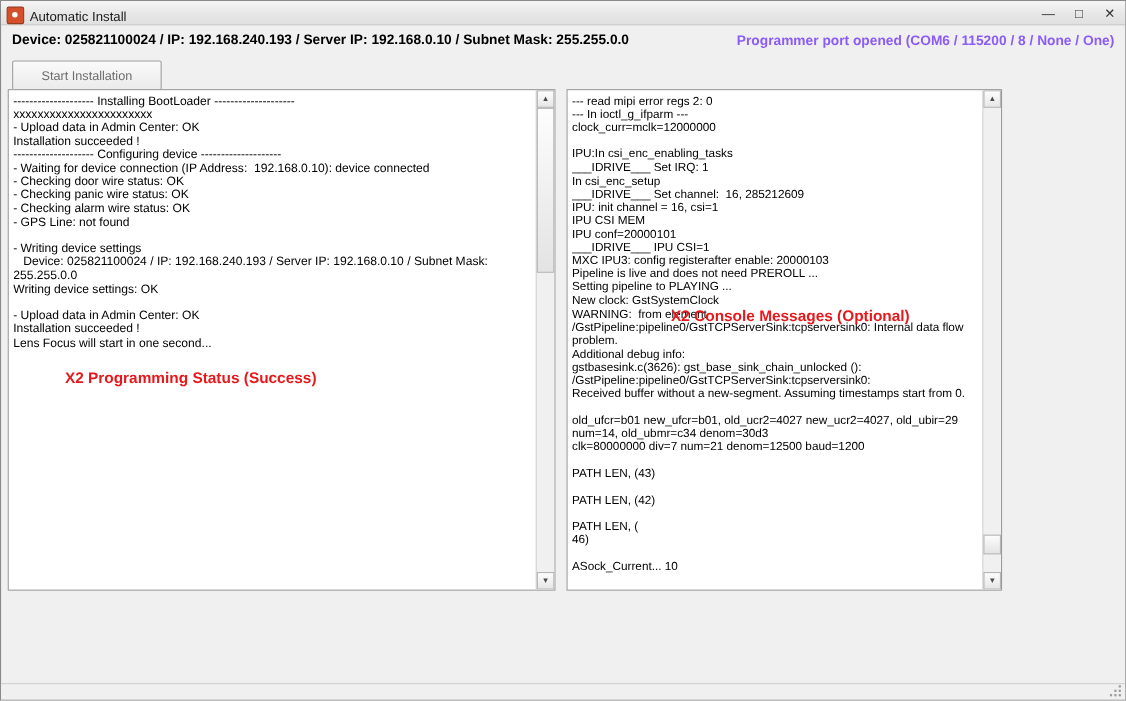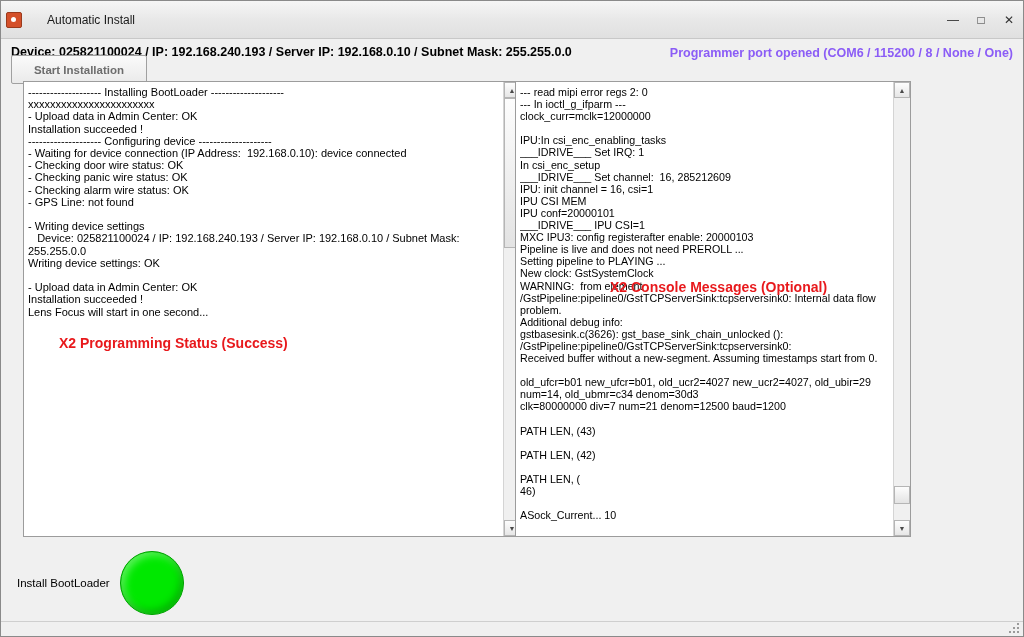--- a/index.html
+++ b/index.html
@@ -15,28 +15,27 @@
     width: 1024px;
     height: 637px;
     background: #f0f0f0;
     border: 1px solid #8a8a8a;
     box-sizing: border-box;
     overflow: hidden;
   }
 
   
   .titlebar {
-    height: 38px;
+    height: 22px;
     background: linear-gradient(to bottom, #f6f6f6 0%, #e8e8e8 50%, #e0e0e0 100%);
     border-bottom: 1px solid #c8c8c8;
     display: flex;
-    align-items: center;
+    align-items: flex-end;
     padding-left: 5px;
     box-sizing: border-box;
-    gap: 20px;
   }
   .app-icon {
     width: 14px;
     height: 14px;
     border-radius: 2px;
     background: #d4502a;
     border: 1px solid #9a3a1d;
     position: relative;
     margin-right: 5px;
     flex: none;
@@ -96,40 +95,40 @@
   }
 
   
   .start-btn {
     position: absolute;
     left: 10px;
     top: 54px;
     width: 136px;
     height: 29px;
     font-size: 11.5px;
-    font-weight: bold;
+    font-weight: normal;
     color: #6d6d6d;
     background: linear-gradient(to bottom, #fafafa, #eaeaea);
     border: 1px solid #a0a0a0;
     border-radius: 2px;
     display: flex;
     align-items: center;
     justify-content: center;
     box-sizing: border-box;
   }
 
   
   .panel {
     position: absolute;
     background: #ffffff;
     border: 1px solid #9c9c9c;
     box-sizing: border-box;
     overflow: hidden;
   }
-  #left-panel  { left: 22px;  top: 80px; width: 498px; height: 456px; }
+  #left-panel  { left: 6px;  top: 80px; width: 498px; height: 456px; }
   #right-panel { left: 514px; top: 80px; width: 396px; height: 456px; }
 
   .panel-text {
     position: absolute;
     left: 4px;
     top: 4px;
     right: 18px;
     bottom: 2px;
     font-family: "Liberation Sans", sans-serif;
     font-size: 11px;
@@ -318,24 +317,20 @@
     <div class="scrollbar">
       <div class="sb-btn sb-up">▲</div>
       <div class="sb-thumb" style="bottom:32px; height:18px;"></div>
       <div class="sb-btn sb-down">▼</div>
     </div>
   </div>
 
   <div class="caption" id="caption-left">X2 Programming Status (Success)</div>
   <div class="caption" id="caption-right">X2 Console Messages (Optional)</div>
 
-  <div class="indicator-group" id="indicator-bootloader">
-    <div class="indicator-label">Install BootLoader</div>
-    <div class="led" style="background: rgb(0, 232, 0);"></div>
-  </div>
 
   <div class="statusbar">
     <div class="grip">
       <i style="left:8px; top:8px;"></i>
       <i style="left:4px; top:8px;"></i>
       <i style="left:8px; top:4px;"></i>
       <i style="left:0px; top:8px;"></i>
       <i style="left:4px; top:4px;"></i>
       <i style="left:8px; top:0px;"></i>
     </div>

